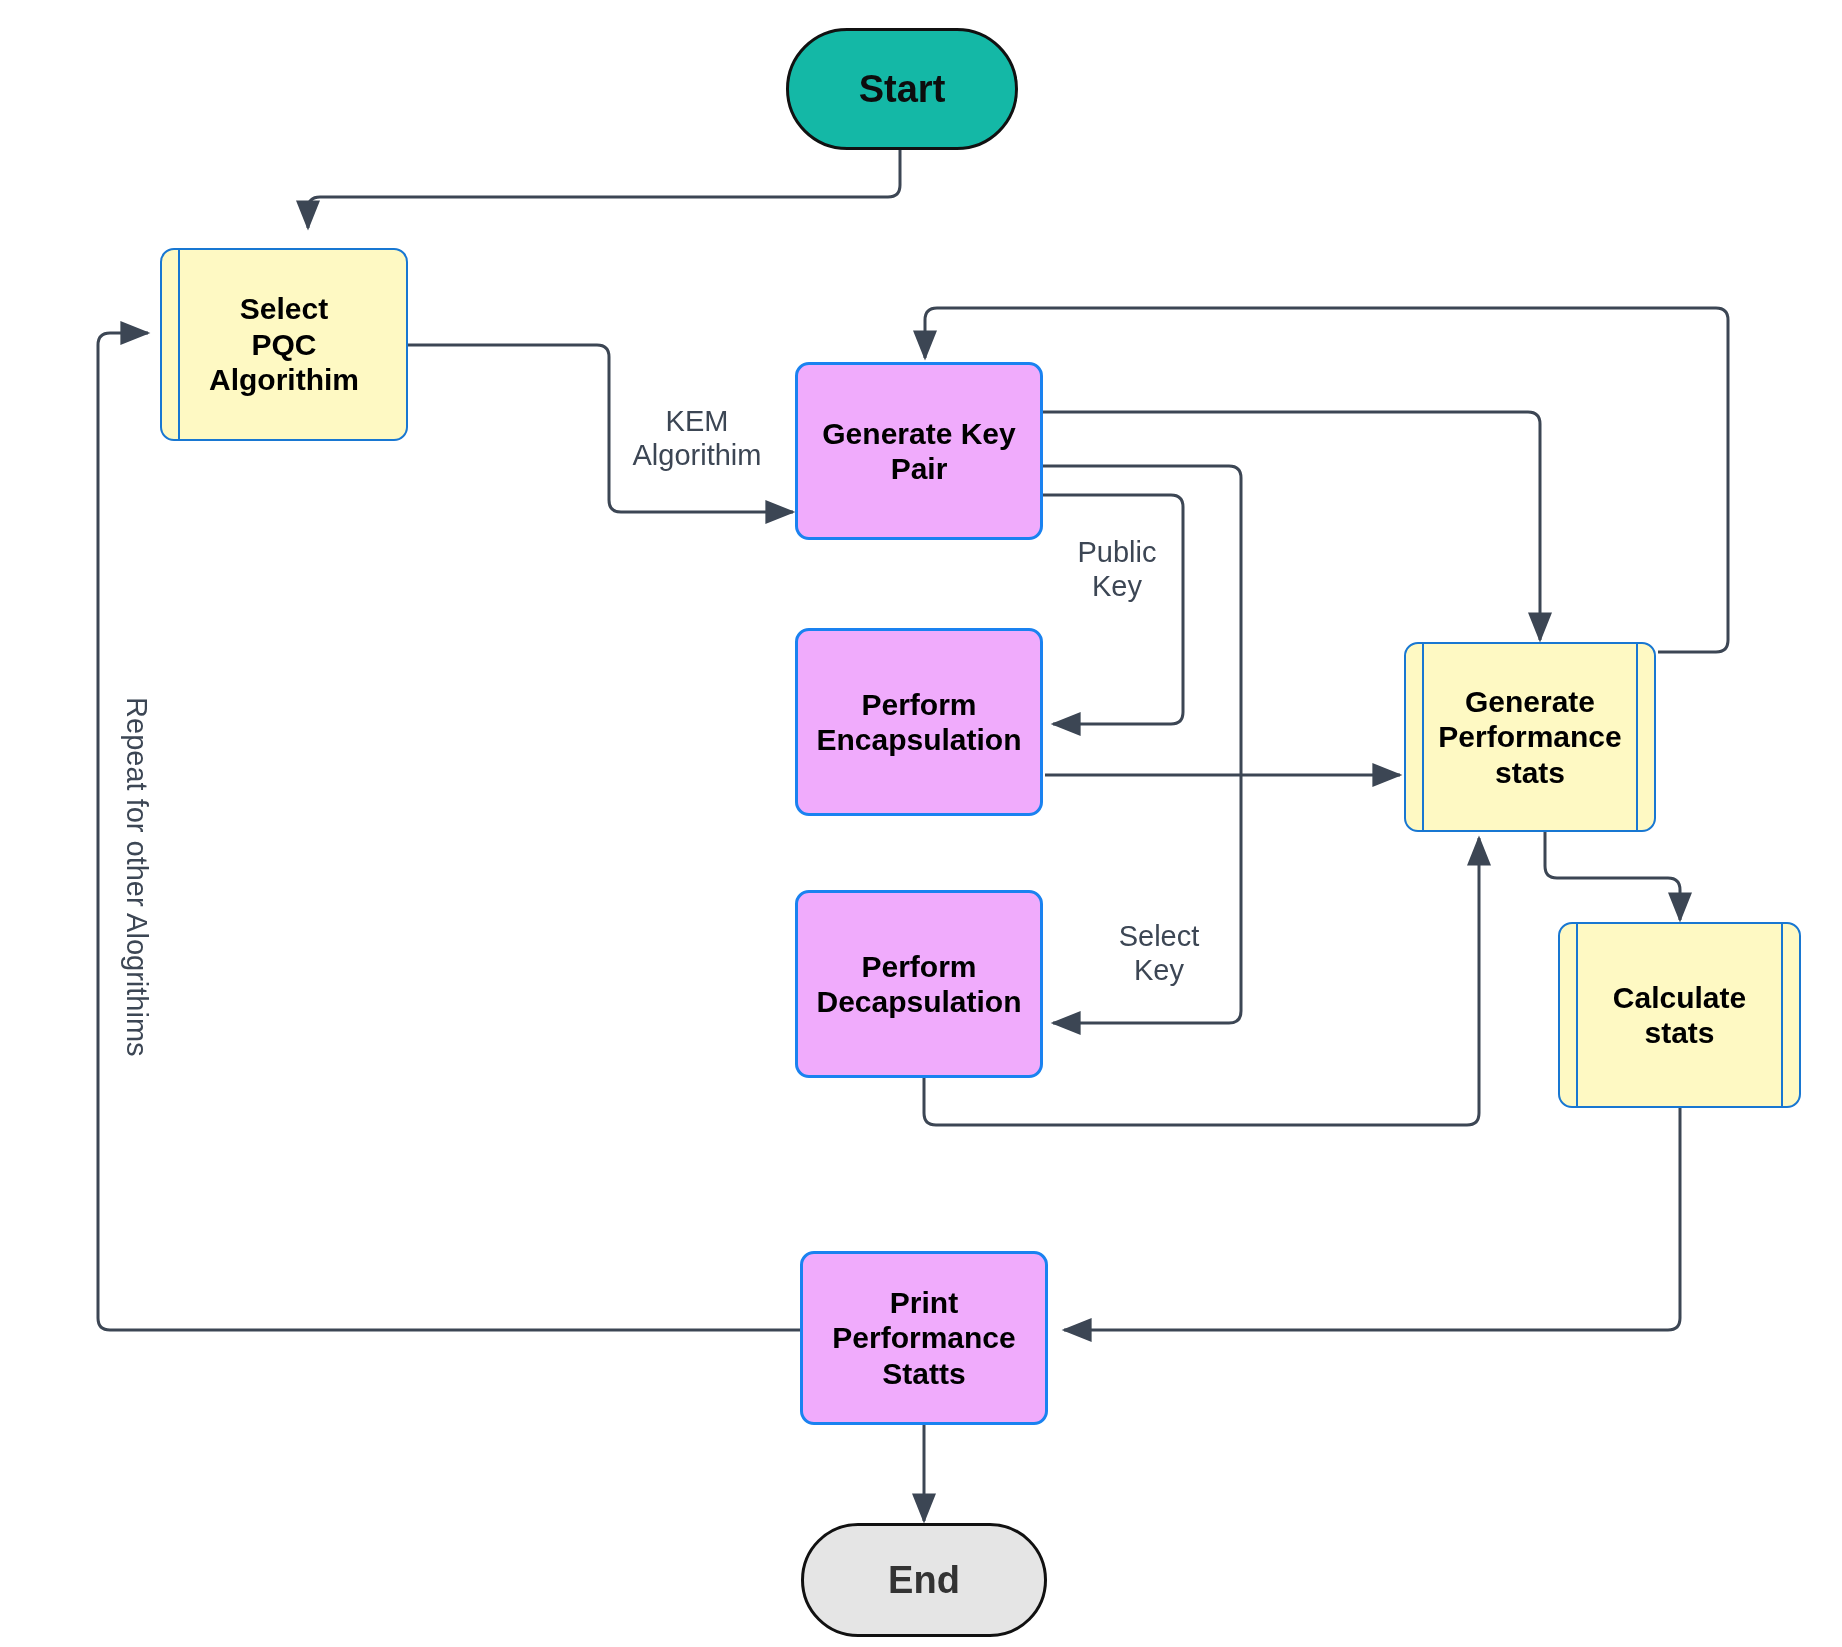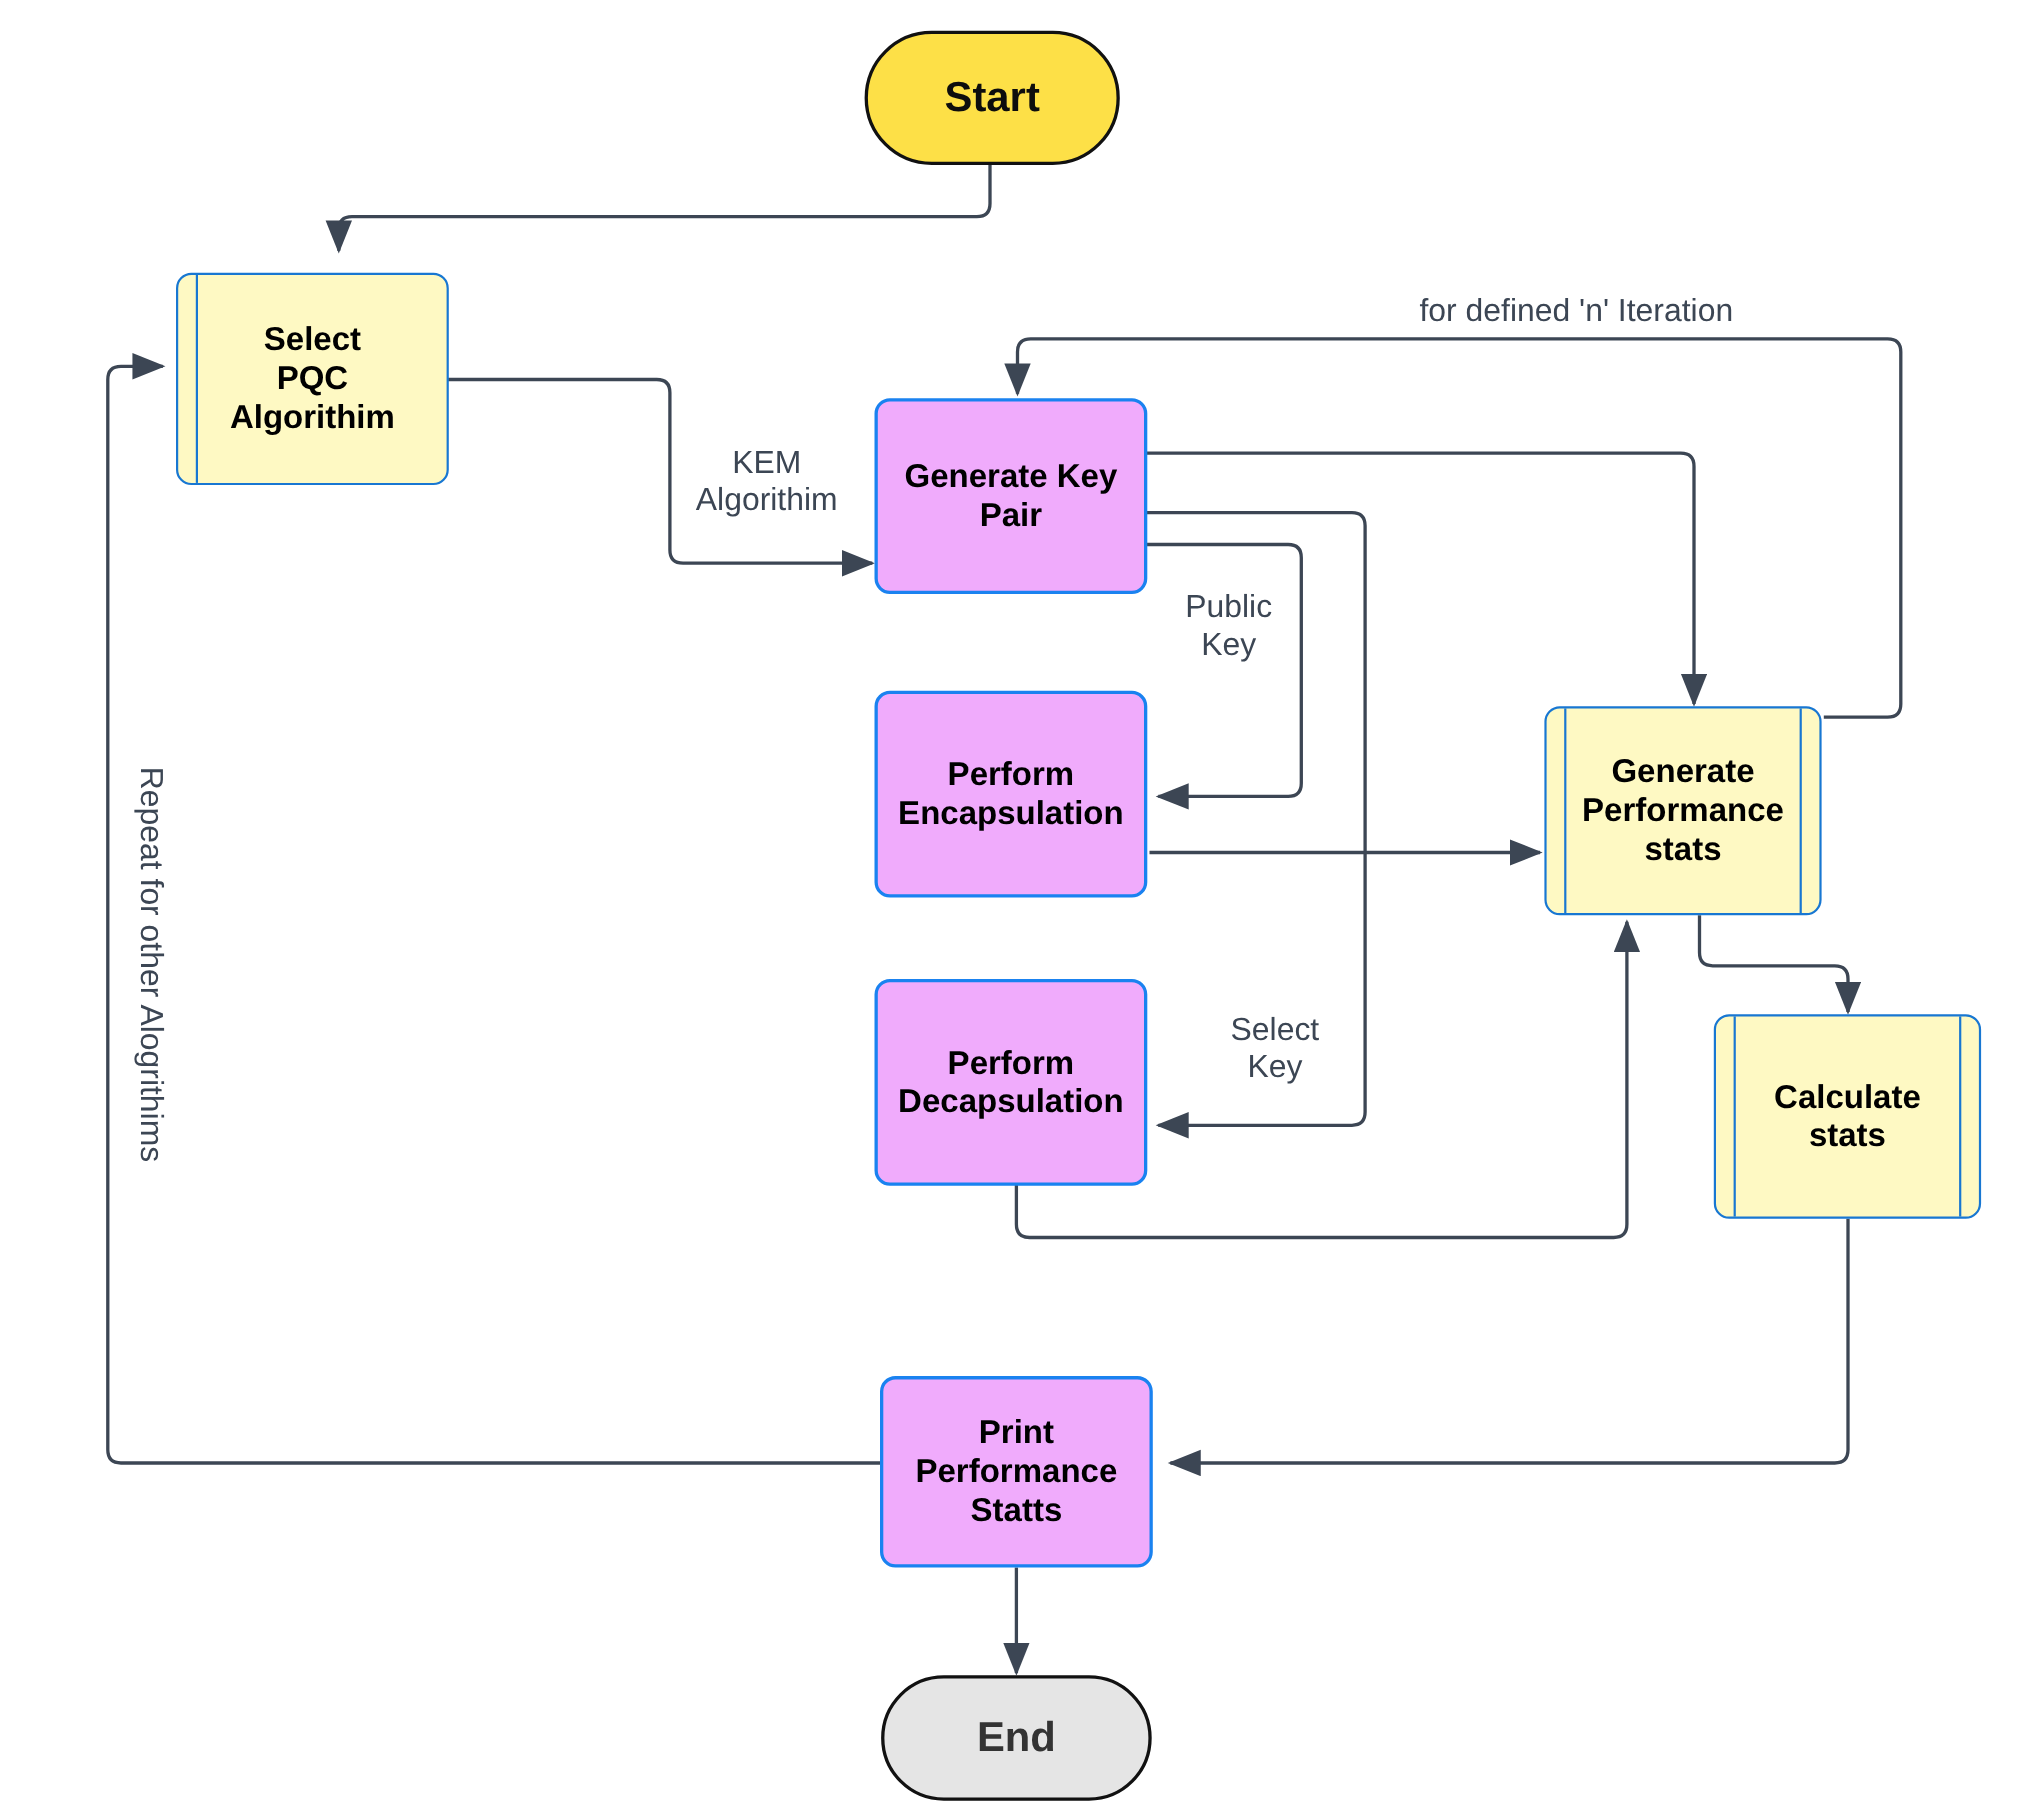--- a/index.html
+++ b/index.html
@@ -5,21 +5,21 @@
   html,body{margin:0;padding:0;background:#ffffff;}
   body{width:1842px;height:1647px;font-family:"Liberation Sans",sans-serif;overflow:hidden;}
   #stage{position:relative;width:1842px;height:1647px;background:#fff;}
   svg#wires{position:absolute;left:0;top:0;width:1842px;height:1647px;}
   .node{position:absolute;box-sizing:border-box;display:flex;align-items:center;justify-content:center;text-align:center;}
   .node .lbl{white-space:pre-line;line-height:1.18;}
 
   
   .term{border:3px solid #111111;border-radius:999px;}
   .term .lbl{font-weight:bold;font-size:38px;}
-  .term-start{background:#fde047;}
+  .term-start{background:#14b8a6;}
   .term-start .lbl{color:#0d0d0d;}
   .term-end{background:#e5e5e5;}
   .term-end .lbl{color:#333333;}
 
   
   .proc{background:#f0abfc;border:3px solid #1a82f0;border-radius:14px;}
   .proc .lbl{font-weight:bold;font-size:30px;color:#000;}
 
   
   .sub{background:#fef9c3;border:2px solid #1877d2;border-radius:14px;}
@@ -124,17 +124,16 @@
 
   <div class="elabel" style="left:602px;top:405px;width:190px;">KEM
 Algorithim</div>
 
   <div class="elabel" style="left:1052px;top:536px;width:130px;">Public
 Key</div>
 
   <div class="elabel" style="left:1084px;top:920px;width:150px;">Select
 Key</div>
 
-  <div class="elabel" style="left:1238px;top:267px;width:390px;">for defined 'n' Iteration</div>
 
   <div class="elabel rot" style="left:-74px;top:860px;width:420px;">Repeat for other Alogrithims</div>
 
 </div>
 
 </body></html>

